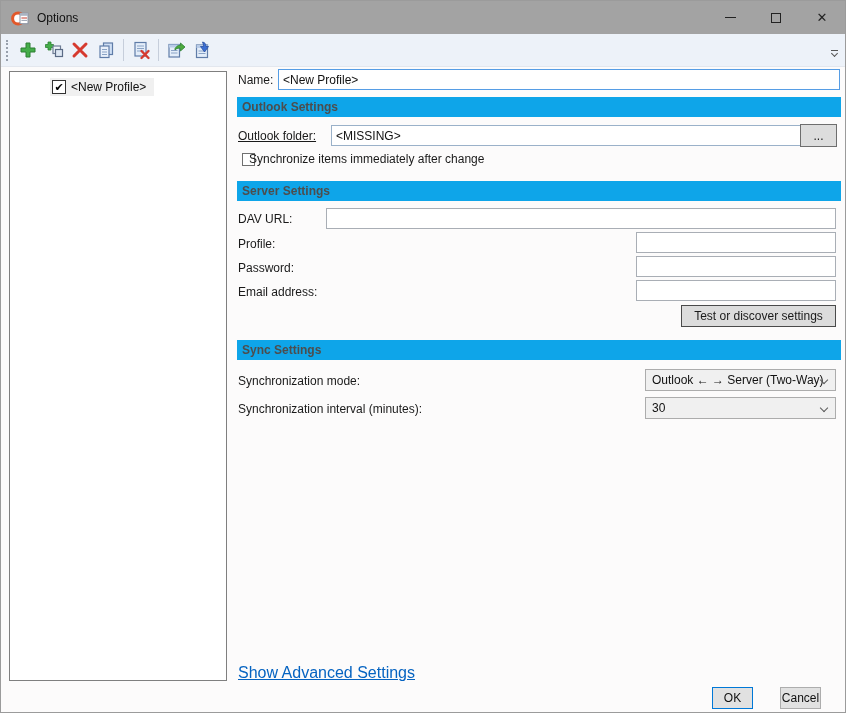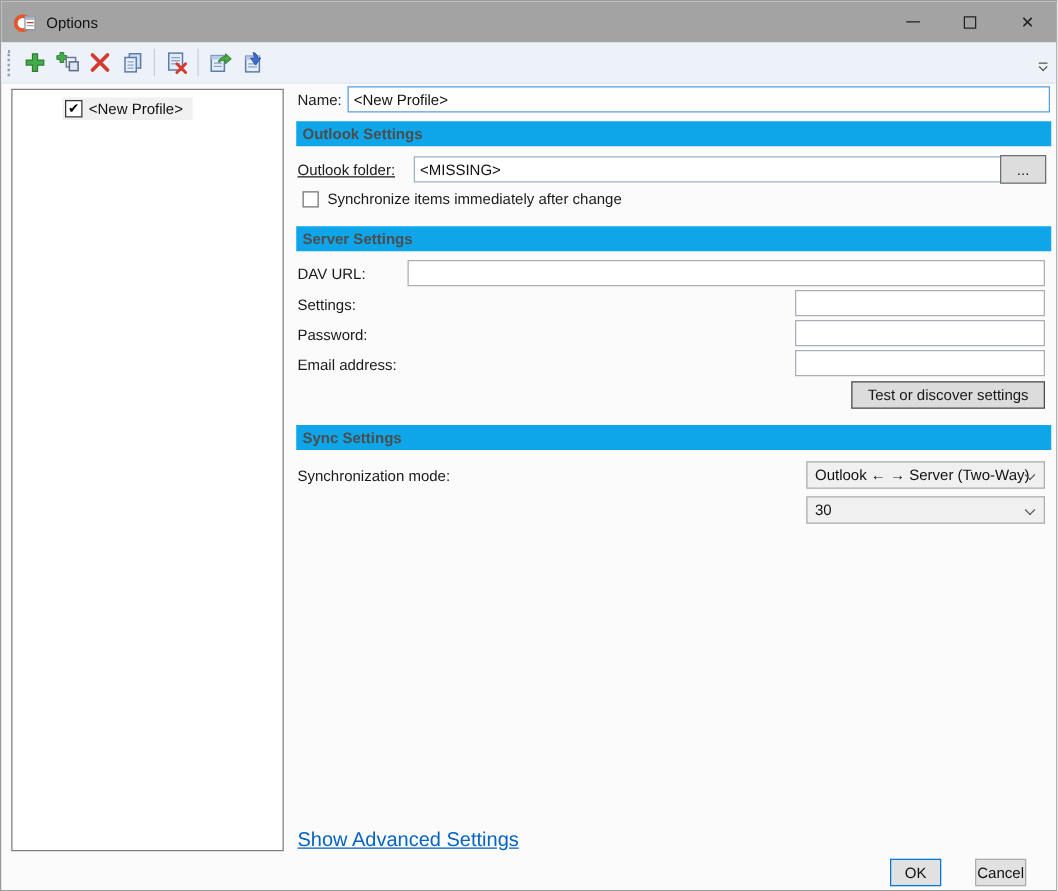--- a/index.html
+++ b/index.html
@@ -156,44 +156,45 @@
   </div>
 
   <span class="lbl" style="left:237px; top:72px;">Name:</span>
   <input class="txt focused" style="left: 277px; top: 68px; width: 562px;" value="&lt;New Profile&gt;">
 
   <div class="section-hdr" style="top:96px;">Outlook Settings</div>
   <span class="lbl" style="left:237px; top:128px;text-decoration:underline;">Outlook folder:</span>
   <input class="txt" style="left: 330px; top: 124px; width: 482px; border-color: rgb(154, 177, 201);" value="&lt;MISSING&gt;">
   <div class="btn" style="left:799px; top:123px; width:37px; height:23px;">...</div>
   <span class="cb" style="left:241px; top:152px;"></span>
-  <span class="lbl" style="left:261px; top:151px;text-align:right;">Synchronize items immediately after change</span>
+  <span class="lbl" style="left:248px; top:151px;text-align:right;">Synchronize items immediately after change</span>
 
   <div class="section-hdr" style="top:180px;">Server Settings</div>
   <span class="lbl" style="left:237px; top:211px;">DAV URL:</span>
   <input class="txt" style="left: 325px; top: 207px; width: 510px;" value="">
 
-  <span class="lbl" style="left:237px; top:236px;">Settings:</span>
+  <span class="lbl" style="left:237px; top:236px;">Profile:</span>
   <input class="txt" style="left: 635px; top: 231px; width: 200px;" value="">
 
   <span class="lbl" style="left:237px; top:260px;">Password:</span>
   <input class="txt" type="password" style="left: 635px; top: 255px; width: 200px;" value="">
 
   <span class="lbl" style="left:237px; top:284px;">Email address:</span>
   <input class="txt" style="left: 635px; top: 279px; width: 200px;" value="">
 
   <div class="btn" style="left:680px; top:304px; width:155px; height:22px; background:#dcdcdc; border-color:#4a4a4a;">Test or discover settings</div>
 
   <div class="section-hdr" style="top:339px;">Sync Settings</div>
   <span class="lbl" style="left:237px; top:373px;">Synchronization mode:</span>
   <div class="ddl" style="left:644px; top:368px;">
     <span>Outlook ← → Server (Two-Way)</span>
     <span class="chev"></span>
   </div>
 
+  <span class="lbl" style="left:237px; top:401px;">Synchronization interval (minutes):</span>
   <div class="ddl" style="left:644px; top:396px;">
     <span>30</span>
     <span class="chev"></span>
   </div>
 
   <span class="link" style="left:237px; top:663px;">Show Advanced Settings</span>
 
   <div class="footer-btn default" style="left:711px; top:686px;">OK</div>
   <div class="footer-btn" style="left:779px; top:686px;">Cancel</div>
 

